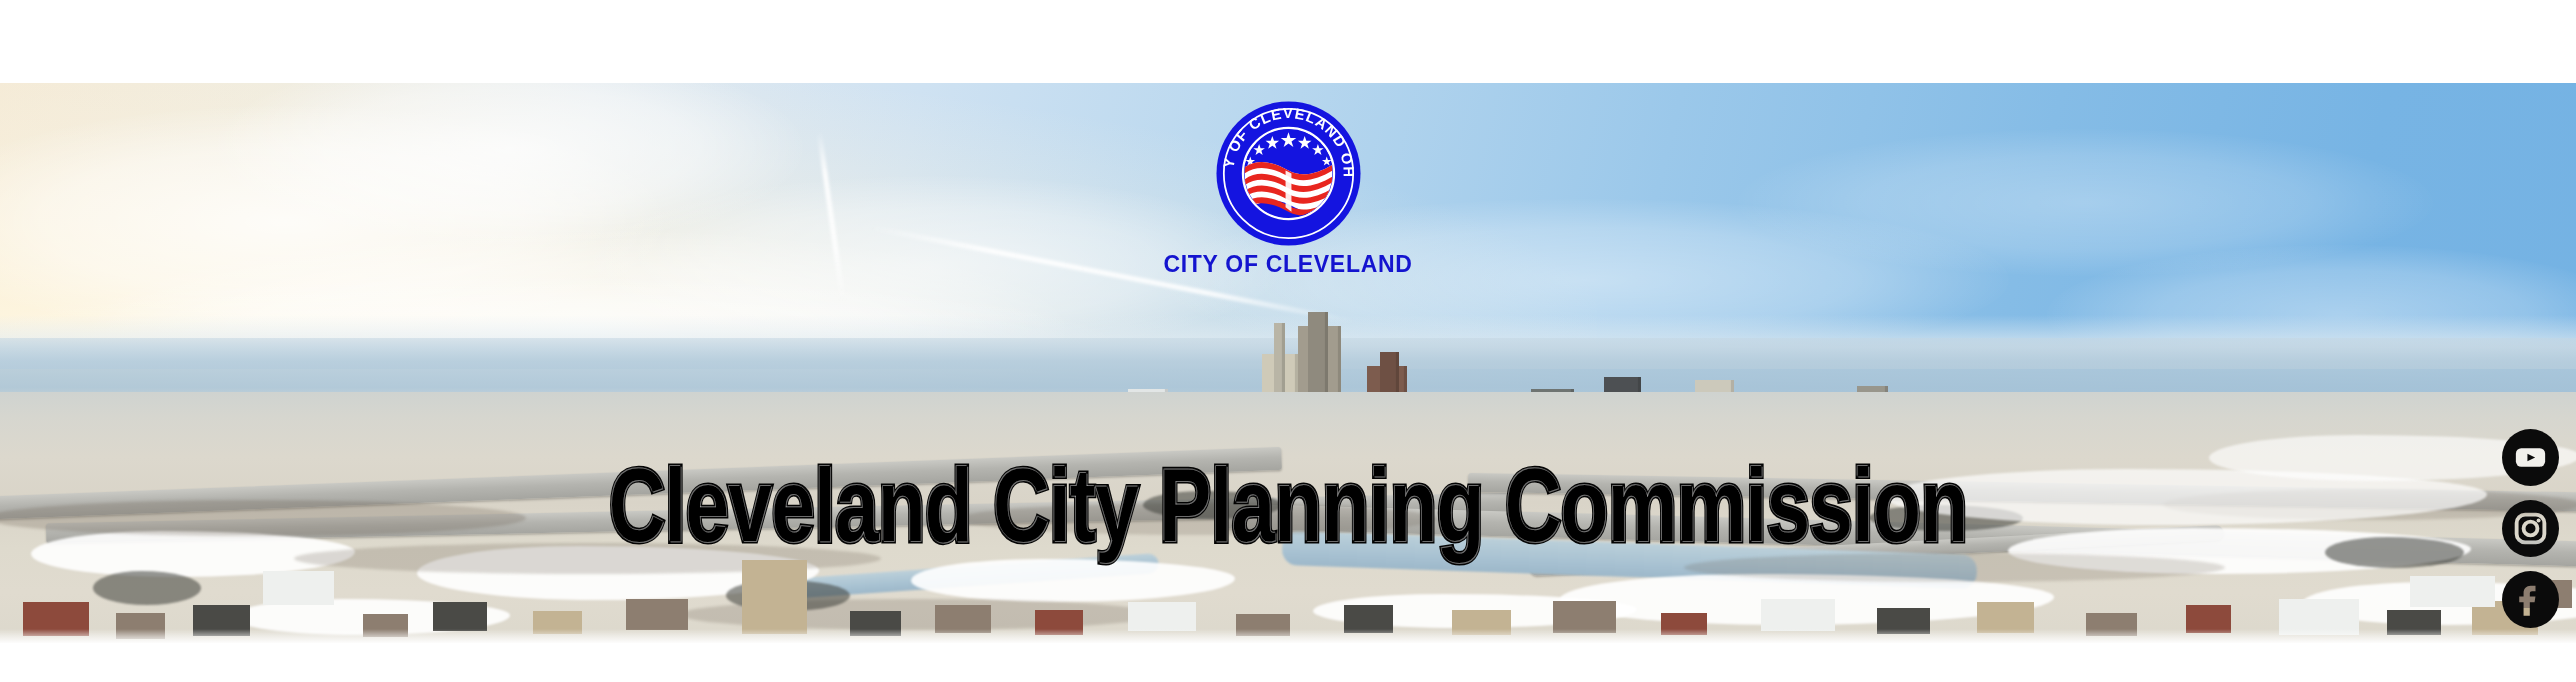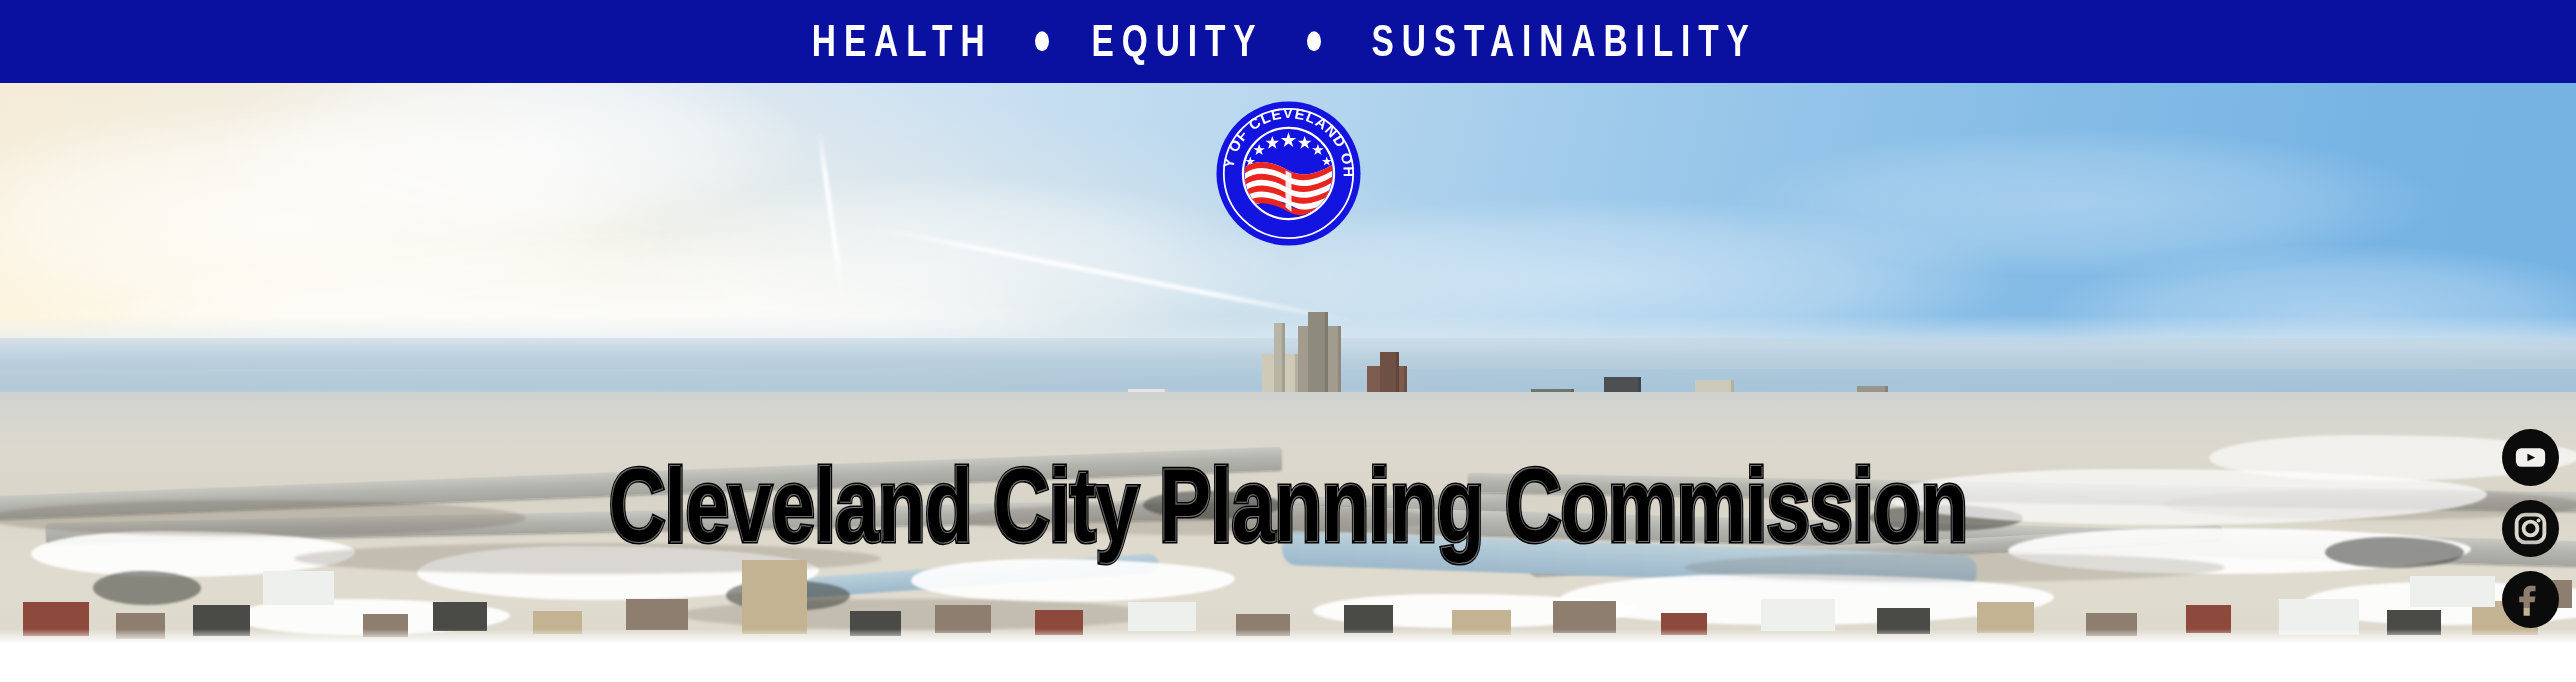--- a/index.html
+++ b/index.html
@@ -276,29 +276,20 @@
     height: 39px;
     background: #ffffff;
     z-index: 20;
   }
 </style>
 </head>
 <body>
 
 <div id="page">
 
-  <div id="tagline-banner">
-    <div id="tagline-inner">
-      <span class="tagline-word">HEALTH</span>
-      <span class="tagline-dot"></span>
-      <span class="tagline-word">EQUITY</span>
-      <span class="tagline-dot"></span>
-      <span class="tagline-word">SUSTAINABILITY</span>
-    </div>
-  </div>
 
   <div id="hero">
 
     <div class="sky-base"></div>
     <div class="sky-warm"></div>
 
     <div class="cloud" style="left:-93px;  top:23px;  width:757px;  height:232px; opacity:.85;"></div>
     <div class="cloud" style="left:216px;   top:-31px; width:587px;  height:193px; opacity:.8;"></div>
     <div class="cloud" style="left:93px;   top:147px; width:973px; height:201px; opacity:.75;"></div>
     <div class="cloud" style="left:587px;   top:93px; width:695px;  height:178px; opacity:.6;"></div>
@@ -474,20 +465,21 @@
         </defs>
         <path d="M 40,92 C 60,78 82,86 100,96 C 118,106 140,100 160,88 L 160,150 C 140,160 118,152 100,142 C 82,132 60,138 40,150 Z" fill="#ffffff"></path>
         <path d="M 40,92 C 60,78 82,86 100,96 C 118,106 140,100 160,88 L 160,96 C 140,108 118,114 100,104 C 82,94 60,86 40,100 Z" fill="#e8261f"></path>
         <path d="M 40,108 C 60,94 82,102 100,112 C 118,122 140,116 160,104 L 160,112 C 140,124 118,130 100,120 C 82,110 60,102 40,116 Z" fill="#e8261f"></path>
         <path d="M 40,124 C 60,110 82,118 100,128 C 118,138 140,132 160,120 L 160,128 C 140,140 118,146 100,136 C 82,126 60,118 40,132 Z" fill="#e8261f"></path>
         <path d="M 40,140 C 60,126 82,134 100,144 C 118,154 140,148 160,136 L 160,144 C 140,156 118,162 100,152 C 82,142 60,134 40,148 Z" fill="#e8261f"></path>
         <path d="M 96,96 L 104,100 L 104,152 L 96,146 Z" fill="#ffffff" opacity="0.9"></path>
       </g>
     </svg>
 
+    <div id="city-name">CITY OF CLEVELAND</div>
   </div>
 
   <div id="main-title">Cleveland City Planning Commission</div>
 
   <div id="social-rail">
 
     <svg class="social-icon" viewBox="0 0 74 74" role="img">
       <defs>
         <mask id="ytMask">
           <rect x="0" y="0" width="74" height="74" fill="#ffffff"></rect>

